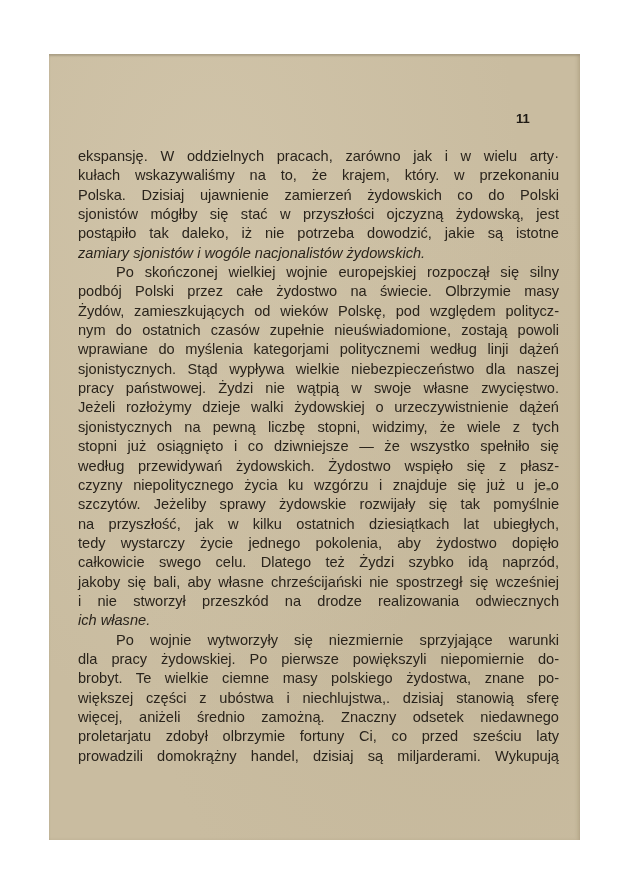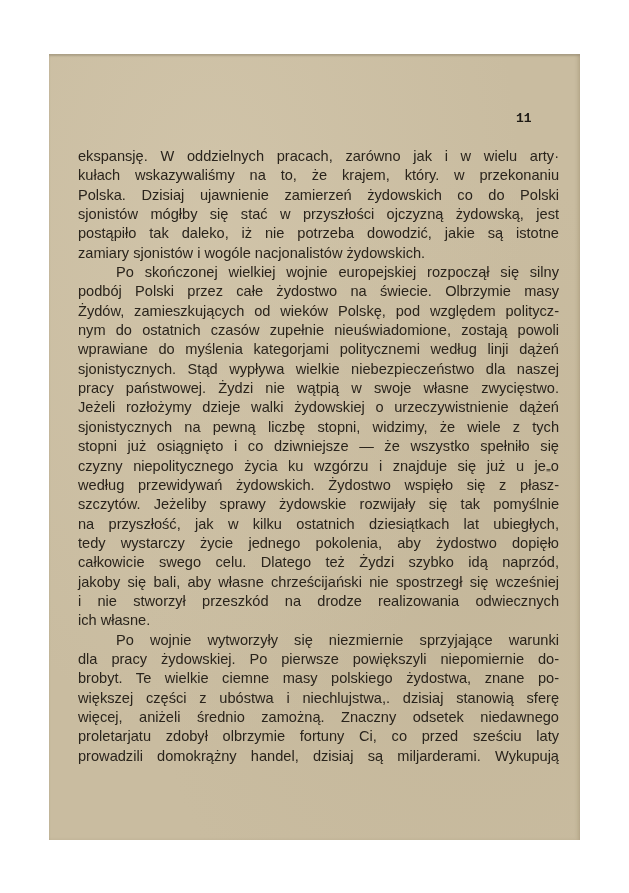--- a/index.html
+++ b/index.html
@@ -22,21 +22,21 @@
       background: #c9bca0;
       background-image:
         radial-gradient(ellipse at 30% 20%, rgba(214,202,176,0.55), rgba(201,188,160,0) 60%),
         radial-gradient(ellipse at 80% 70%, rgba(190,176,146,0.35), rgba(201,188,160,0) 55%);
       box-shadow: inset 0 2px 2px rgba(120,110,90,0.35), inset -3px 0 3px rgba(150,135,105,0.25);
     }
     .page-number {
       position: absolute;
       left: 467px;
       top: 57px;
-      font-family: Liberation Mono, monospace;
+      font-family: Liberation Sans, sans-serif;
       font-weight: bold;
       font-size: 13px;
       color: #1e1a14;
     }
     .text-block {
       position: absolute;
       left: 29px;
       top: 93px;
       width: 481px;
       font-family: "Liberation Sans", sans-serif;
@@ -46,20 +46,21 @@
     }
     .line {
       display: block;
       white-space: nowrap;
       text-align: justify;
       text-align-last: justify;
       height: 19.35px;
     }
     .line.last {
       text-align-last: left;
+      font-style: italic;
     }
     .line.indent {
       padding-left: 38px;
     }
   </style>
 </head>
 <body>
 
 <div class="page">
   <div class="page-number">11</div>
@@ -73,22 +74,22 @@
       <span class="line indent">Po skończonej wielkiej wojnie europejskiej rozpoczął się silny</span>
       <span class="line">podbój  Polski  przez całe żydostwo na  świecie.  Olbrzymie masy</span>
       <span class="line">Żydów,  zamieszkujących od wieków  Polskę, pod względem politycz-</span>
       <span class="line">nym do ostatnich czasów zupełnie nieuświadomione, zostają powoli</span>
       <span class="line">wprawiane do myślenia kategorjami politycznemi według linji dążeń</span>
       <span class="line">sjonistycznych.  Stąd wypływa wielkie niebezpieczeństwo dla naszej</span>
       <span class="line">pracy państwowej.  Żydzi nie wątpią w swoje  własne zwycięstwo.</span>
       <span class="line">Jeżeli rozłożymy dzieje walki żydowskiej o urzeczywistnienie dążeń</span>
       <span class="line">sjonistycznych na pewną liczbę stopni,  widzimy,  że  wiele z tych</span>
       <span class="line">stopni już osiągnięto i co dziwniejsze — że wszystko  spełniło się</span>
+      <span class="line">według przewidywań żydowskich.  Żydostwo wspięło się z płasz-</span>
       <span class="line">czyzny niepolitycznego życia ku wzgórzu i znajduje się już u je₌o</span>
-      <span class="line">według przewidywań żydowskich.  Żydostwo wspięło się z płasz-</span>
       <span class="line">szczytów.  Jeżeliby sprawy żydowskie rozwijały się  tak pomyślnie</span>
       <span class="line">na przyszłość, jak w kilku  ostatnich  dziesiątkach  lat  ubiegłych,</span>
       <span class="line">tedy wystarczy  życie  jednego  pokolenia,  aby  żydostwo dopięło</span>
       <span class="line">całkowicie swego celu.  Dlatego też Żydzi  szybko idą naprzód,</span>
       <span class="line">jakoby się bali, aby własne chrześcijański nie spostrzegł się wcześniej</span>
       <span class="line">i nie stworzył  przeszkód  na  drodze  realizowania  odwiecznych</span>
       <span class="line last">ich własne.</span>
       <span class="line indent">Po wojnie  wytworzyły  się niezmiernie  sprzyjające  warunki</span>
       <span class="line">dla pracy żydowskiej.  Po pierwsze  powiększyli  niepomiernie  do-</span>
       <span class="line">brobyt.  Te wielkie ciemne masy polskiego  żydostwa,  znane po-</span>

